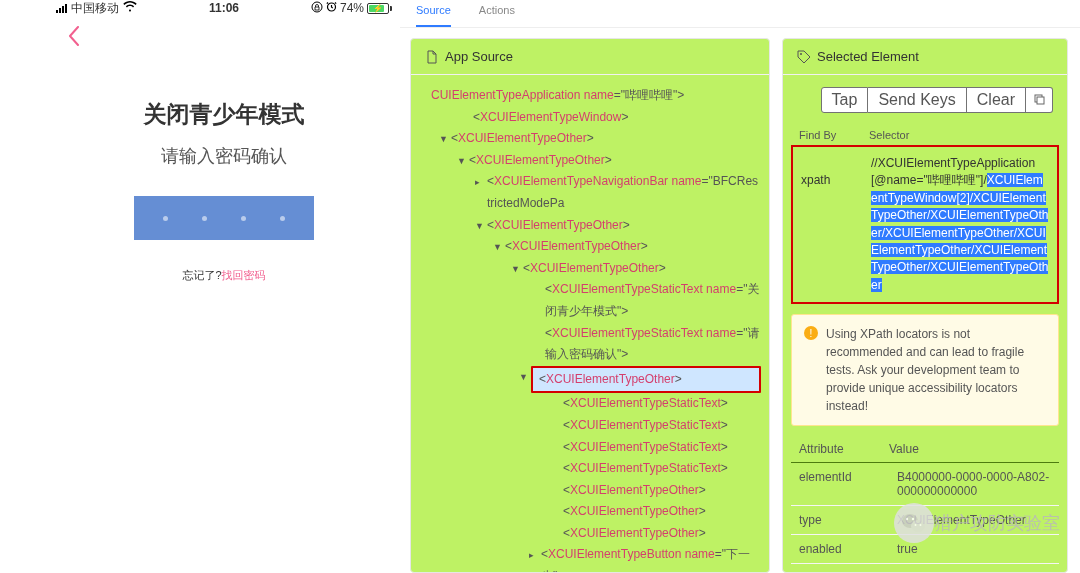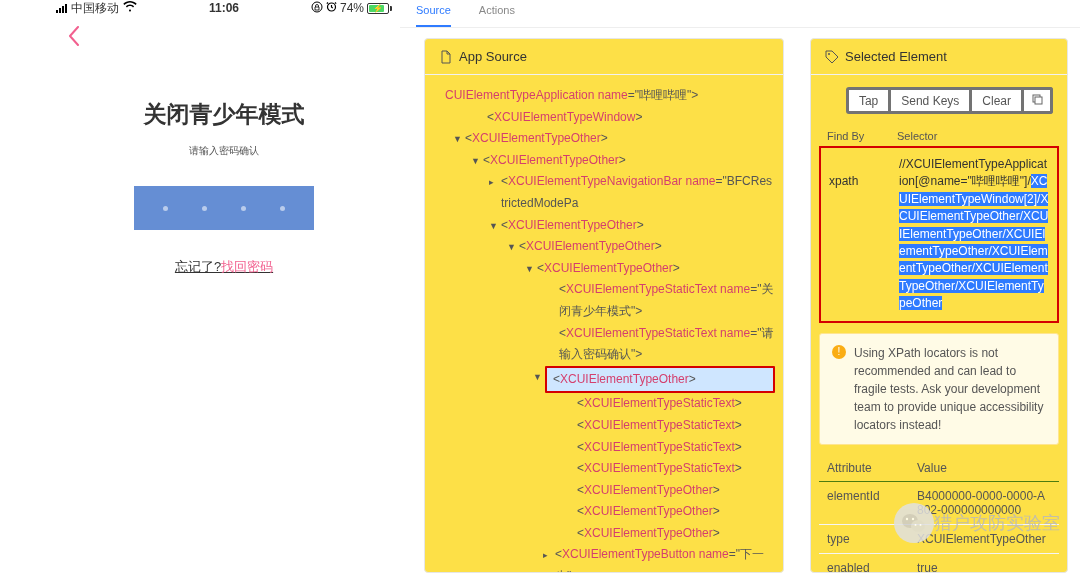--- a/index.html
+++ b/index.html
@@ -16,75 +16,75 @@
   .signal span:nth-child(1){height:3px}.signal span:nth-child(2){height:5px}.signal span:nth-child(3){height:7px}.signal span:nth-child(4){height:9px}
   .wifi-icon { font-size: 12px; }
   .battery { display:inline-flex; align-items:center; }
   .battery-body { width: 22px; height: 11px; border: 1px solid #333; border-radius: 2px; position: relative; }
   .battery-fill { position:absolute; left:1px; top:1px; bottom:1px; width:74%; background:#4cd964; border-radius:1px;}
   .battery-tip { width:2px; height:5px; background:#333; margin-left:1px; border-radius:0 1px 1px 0;}
   .back-btn { padding: 10px 20px; }
   .back-btn svg { width: 12px; height: 20px; }
   .phone-content { padding: 40px 30px 0 30px; text-align: center; }
   .phone-title { font-size: 23px; font-weight: 600; margin-bottom: 14px; }
-  .phone-sub { font-size: 10px; color: #555; margin-bottom: 28px; }
+  .phone-sub { font-size: 18px; color: #555; margin-bottom: 28px; }
   .pwd-box { width: 180px; height: 44px; background: #658ed4; margin: 0 auto 28px auto; display:flex; align-items:center; justify-content:space-around; padding: 0 12px;}
   .pwd-dot { width:5px; height:5px; border-radius:50%; background: rgba(255,255,255,.55); }
   .next-btn { width: 295px; height: 44px; line-height:44px; background:#f3f3f3; color:#bbb; font-size:15px; border-radius:4px; margin:0 auto 24px auto; }
-  .forgot { font-size:13px; color:#333;text-decoration:underline; }
+  .forgot { font-size:11px; color:#333; }
   .forgot .link { color:#f2608f; }
 
   
   .inspector { flex:1; display:flex; flex-direction:column; }
   .tabs { display:flex; gap: 28px; padding: 4px 16px 0 16px; border-bottom: 1px solid #eee; font-size:11px; height:28px; }
   .tab { padding-bottom:6px; color:#888; cursor:pointer; }
   .tab.active { color:#2f7bff; border-bottom: 2px solid #2f7bff; }
   .panels { flex:1; display:flex; gap:12px; padding: 10px 12px 0 10px; overflow:hidden; }
   
-  .panel { border:1px solid #e6e6e6; border-radius:4px; background:#fde047; display:flex; flex-direction:column;margin-left:14px; }
+  .panel { border:1px solid #e6e6e6; border-radius:4px; background:#bef264; display:flex; flex-direction:column; }
   .panel-header { padding:10px 14px; font-size:13px; font-weight:500; color:#333; display:flex; align-items:center; gap:6px; border-bottom:1px solid #f1f1f1;}
   .panel-header svg { width:14px; height:14px; }
   
   
   .source-panel { width: 360px; }
   .tree { flex:1; overflow:auto; padding: 10px 8px 10px 4px; font-size:12px; line-height: 1.8; font-family: inherit; }
   .tree-row { white-space: normal; word-break: break-all; position:relative; padding-left:0; display:flex; align-items:flex-start;}
   .caret { width:10px; display:inline-block; font-size:9px; color:#555; margin-right:2px; cursor:pointer; user-select:none; padding-top:3px;}
   .tree-content { flex:1; }
   .tag { color:#d43f6d; }
   .attr { color:#d43f6d; }
   .attrval { color:#555; }
   .bracket { color:#555; }
   .tree-row.selected .tree-content { background:#cfe6ff; border:2px solid #d40000; padding: 1px 6px; display:inline-block; border-radius:1px; }
   
   
   .selected-panel { flex:1; min-width: 0; }
   .se-actions { display:flex; justify-content:flex-end; gap:0; padding: 12px 14px 10px 14px; }
-  .se-actions button { font-size:12px; padding:3px 10px; border:3px solid #737373; background:#fff; color:#555; cursor:pointer; border-radius:0; }
+  .se-actions button { font-size:16px; padding:3px 10px; border:1px solid #737373; background:#fff; color:#555; cursor:pointer; border-radius:0; }
   .se-actions button:first-child { border-radius:3px 0 0 3px;}
   .se-actions button:nth-child(3){ }
   .se-actions button.icon-btn { padding:3px 7px; border-radius:0 3px 3px 0; }
   .se-actions button + button { border-left: none; }
   
   .selector-table { margin: 0 8px 10px 8px; border:2.5px solid #d40000; }
   .st-head, .st-row { display:flex; }
   .st-head { font-size:11px; color:#555; font-weight:500; padding: 6px 8px 4px 8px; }
   .st-col1 { width: 70px; flex-shrink:0; }
   .st-col2 { flex:1; }
   .st-row { padding: 8px; align-items:flex-start; }
   .st-row .st-col1 { color:#333; font-size:12px; padding-top: 18px;}
   .selector-val { font-size:12px; line-height:1.45; word-break:break-all; }
   .selector-val .hl { background:#2f7bff; color:#fff; }
   
   .warning { margin: 0 8px 10px 8px; background:#fffbe6; border:1px solid #ffe58f; border-radius:3px; padding:10px 12px; font-size:12px; color:#555; display:flex; gap:8px; line-height:1.5;}
   .warning .dot { width:14px; height:14px; border-radius:50%; background:#faad14; display:inline-flex; align-items:center; justify-content:center; color:#fff; font-size:10px; flex-shrink:0; margin-top:1px;}
   
   .attr-table { margin: 0 8px; font-size:12px; }
   .attr-head { display:flex; padding:6px 8px; color:#555; font-weight:500; border-bottom:1px solid #4d7c0f;}
-  .attr-row { display:flex; padding:7px 8px; border-bottom:1px solid #f5f5f5; color:#333;}
+  .attr-row { display:flex; padding:7px 8px; border-bottom:1px solid #f5f5f5; color:#333;gap:8px;}
   .attr-row .a-col1 { width:90px; flex-shrink:0; color:#555;}
   .attr-row .a-col2 { flex:1; color:#555; word-break:break-all;}
   .attr-head .a-col1 { width:90px; }
   
   .watermark { position:absolute; right:20px; bottom:30px; display:flex; align-items:center; color:#b9b9b9; font-size:18px; font-weight:500; opacity:.85; pointer-events:none;}
   .watermark .wm-icon { width:40px; height:40px; border-radius:50%; background:#e0e0e0; display:flex; align-items:center; justify-content:center;}
 </style>
 </head>
 <body>
 

